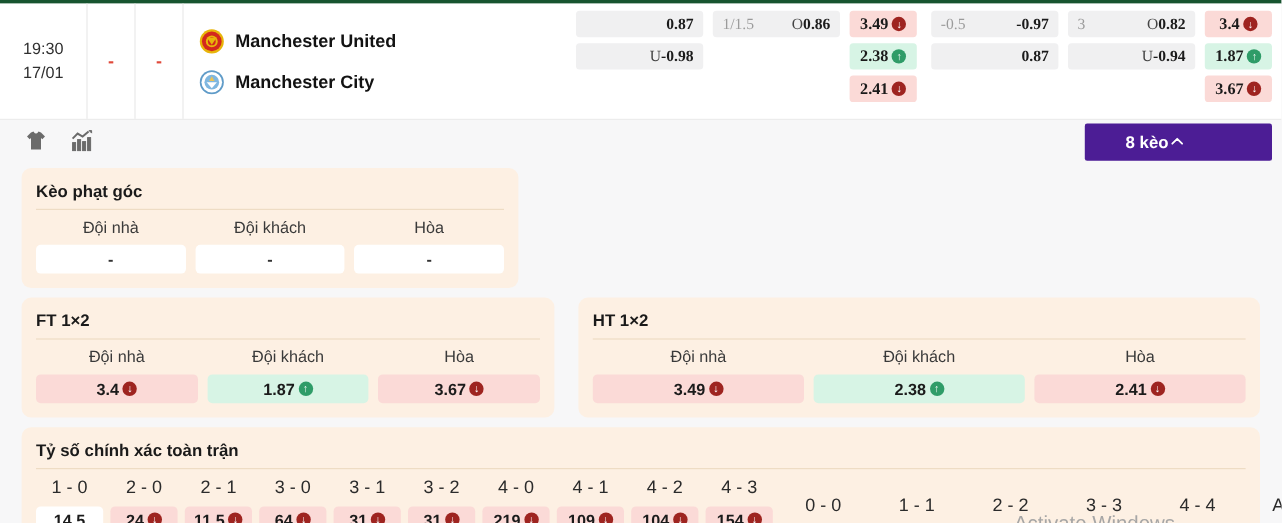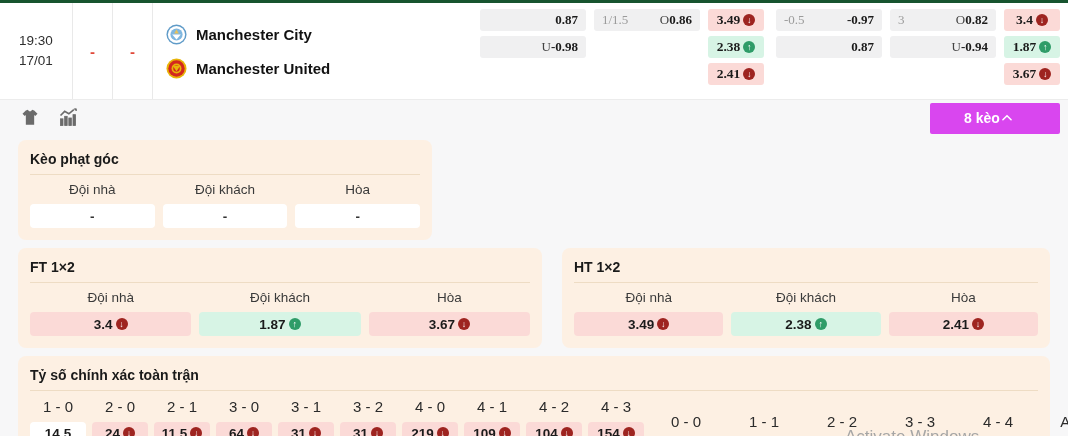--- a/index.html
+++ b/index.html
@@ -36,37 +36,37 @@
               display:inline-flex; align-items:center; justify-content:center; margin-left:3px; font-weight:700; }
   .t-down { background:#fbdad7; }
   .t-down .oa { background:#9e2420; }
   .t-up { background:#d7f4e5; }
   .t-up .oa { background:#2f9c68; }
   .t-flat { background:#ffffff; }
 
   
   .toolbar { height:36px; display:flex; align-items:center; padding:0 8px 0 20px; background:#f7f7f8; }
   .tool-icon { width:20px; height:20px; margin-right:18px; color:#6b6b6b; cursor:pointer; display:inline-flex; }
-  .bets-btn { margin-left:auto; width:130px; height:31px; background:#d946ef; color:#fff; border:none;
+  .bets-btn { margin-left:auto; width:156px; height:31px; background:#4c1d95; color:#fff; border:none;
               border-radius:2px; font-family:inherit; font-size:14px; font-weight:700;
               display:flex; align-items:center; padding:0 14px 0 34px; cursor:pointer; }
 
   
   .content { padding:4px 18px 0; display:flex; flex-direction:column; gap:8px; }
   .panel { background:#fdf0e3; border-radius:8px; padding:8px 12px 12px; }
   .p-title { font-size:14px; font-weight:700; color:#1a1a1a; padding:3px 0 7px; border-bottom:1px solid #eedcc4; margin-bottom:7px; }
   .hdr-row { display:flex; gap:8px; font-size:13.5px; color:#3a3a3a; margin-bottom:7px; }
   .hdr-row .hdr { flex:1; text-align:center; }
   .val-row { display:flex; gap:8px; }
   .vcell { flex:1; height:24px; border-radius:4px; }
   .vbox { flex:1; height:24px; border-radius:4px; background:#fff; display:flex; align-items:center; justify-content:center;
           font-weight:700; font-size:13.5px; color:#333; }
   .panel-corner { width:414px; }
   .panel-duo { display:flex; gap:20px; }
-  .panel-ft { width:524px; }
+  .panel-ft { width:444px; }
   .panel-ht { flex:1; }
 
   
   .score-body { display:flex; align-items:flex-start; }
   .sg-main { display:flex; gap:6px; }
   .sg-draws { display:flex; gap:22px; margin-left:14px; margin-top:15px; }
   .sgcol { width:56px; display:flex; flex-direction:column; }
   .sglab { height:20px; font-size:15px; color:#2b2b2b; text-align:center; margin-bottom:4px; }
   .sgbox { height:22px; border-radius:4px; }
 
@@ -78,43 +78,43 @@
 <div class="top-strip"></div>
 
 <div class="match-row">
   <div class="c-time">
     <div>19:30</div>
     <div>17/01</div>
   </div>
   <div class="c-dash">-</div>
   <div class="c-dash">-</div>
   <div class="c-teams">
+    <div class="team">
+      <span class="badge">
+        <svg viewBox="0 0 22 22" width="21" height="21">
+            <circle cx="11" cy="11" r="10.5" fill="#e8b50a"></circle>
+            <circle cx="11" cy="11" r="8.6" fill="#d3281e"></circle>
+            <circle cx="11" cy="11" r="5.2" fill="#e8b50a"></circle>
+            <circle cx="11" cy="11" r="3.4" fill="#d3281e"></circle>
+            <path d="M7 8 L15 8 L11 14 Z" fill="#e8b50a"></path>
+          </svg>
+      </span>
+      <span class="tname">Manchester United</span>
+    </div>
     <div class="team">
       <span class="badge">
         <svg viewBox="0 0 22 22" width="21" height="21">
             <circle cx="11" cy="11" r="10.5" fill="#5f9bc8"></circle>
             <circle cx="11" cy="11" r="9" fill="#ffffff"></circle>
             <circle cx="11" cy="11" r="6.4" fill="#7fb7e0"></circle>
             <path d="M6.5 11 L15.5 11 L11 16.2 Z" fill="#fff"></path>
             <path d="M11 5.8 L13.4 10 L8.6 10 Z" fill="#e9c258"></path>
           </svg>
       </span>
       <span class="tname">Manchester City</span>
-    </div>
-    <div class="team">
-      <span class="badge">
-        <svg viewBox="0 0 22 22" width="21" height="21">
-            <circle cx="11" cy="11" r="10.5" fill="#e8b50a"></circle>
-            <circle cx="11" cy="11" r="8.6" fill="#d3281e"></circle>
-            <circle cx="11" cy="11" r="5.2" fill="#e8b50a"></circle>
-            <circle cx="11" cy="11" r="3.4" fill="#d3281e"></circle>
-            <path d="M7 8 L15 8 L11 14 Z" fill="#e8b50a"></path>
-          </svg>
-      </span>
-      <span class="tname">Manchester United</span>
     </div>
   </div>
 
   <div class="odds-wrap">
 
     <div class="ogrid">
       <div class="gb">
         <span class="line"></span>
         <span class="val">0.87</span>
       </div>

